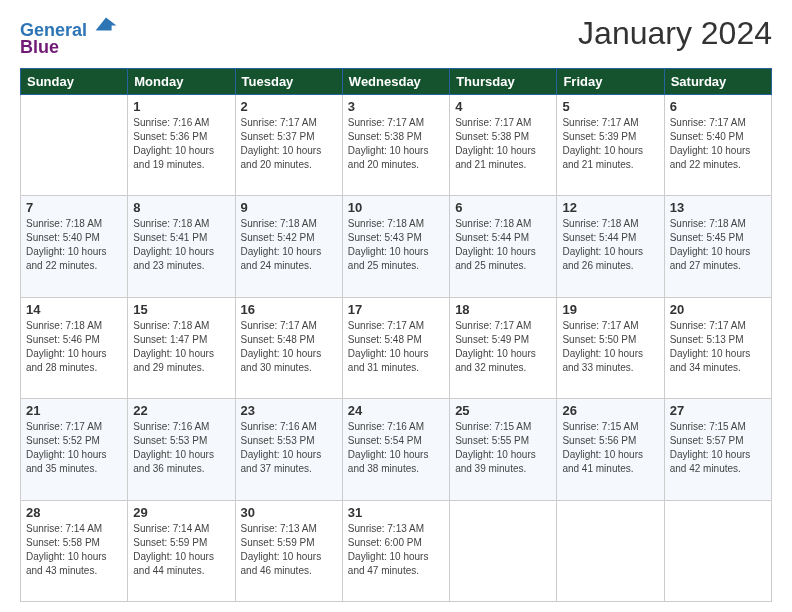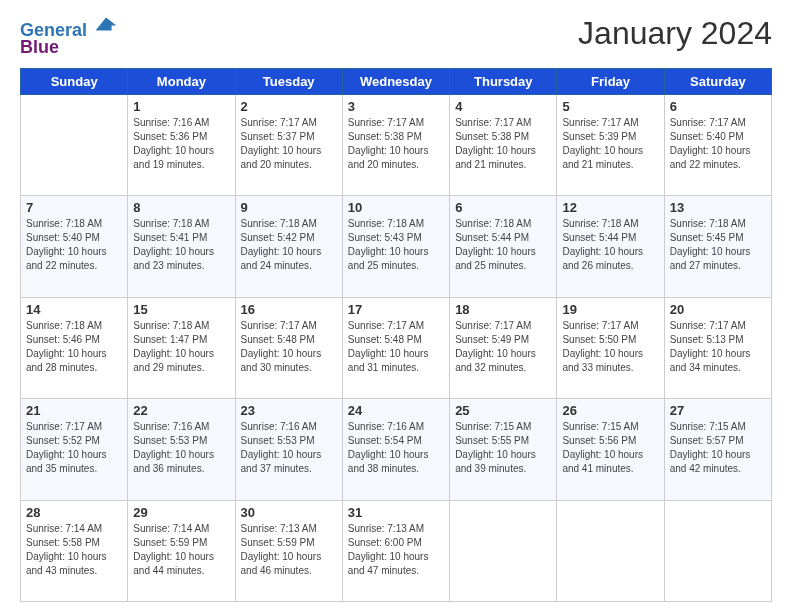--- a/index.html
+++ b/index.html
@@ -93,22 +93,21 @@
     .empty-cell {
       background: #f9f9f9;
     }
     tr:nth-child(even) td {
       background-color: #f5f8fc;
     }
     tr:nth-child(odd) td {
       background-color: #fff;
     }
     .calendar thead tr th {
-      background-color: #1d4ed8;
-      text-align: center;
+      background-color: #14532d;
     }
   </style>
 </head>
 <body>
 
 <div class="page">
   <div class="header">
     <div class="logo">
       <div>
         <div style="display:flex;align-items:center;">

